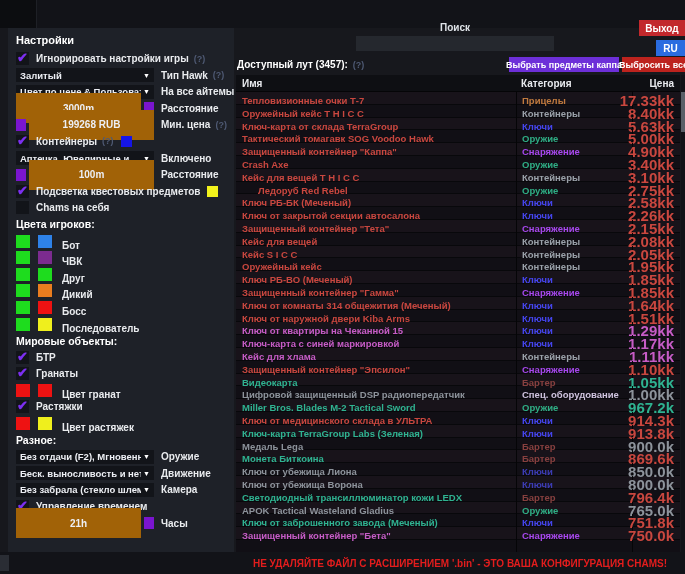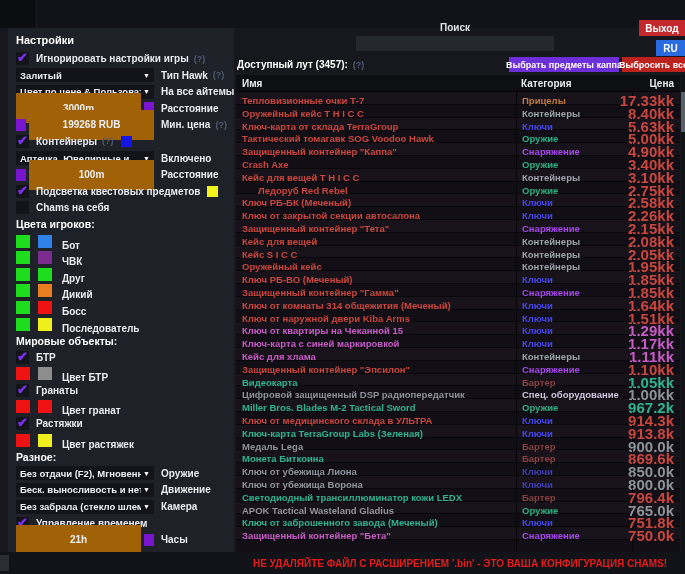--- a/index.html
+++ b/index.html
@@ -184,25 +184,20 @@
         <span class="pair-label">Последователь</span>
       </div>
       <div class="sb-row">
         <span class="sec-label">Мировые объекты:</span>
       </div>
       <div class="sb-row">
         <span class="checkbox checked"></span>
         <span class="cb-label">БТР</span>
       </div>
       <div class="sb-row">
-        <span class="pair-swatch" style="background: rgb(238, 18, 18);"></span>
-        <span class="pair-swatch" style="background: rgb(141, 141, 141);"></span>
-        <span class="pair-label">Цвет БТР</span>
-      </div>
-      <div class="sb-row">
         <span class="checkbox checked"></span>
         <span class="cb-label">Гранаты</span>
       </div>
       <div class="sb-row">
         <span class="pair-swatch" style="background: rgb(238, 18, 18);"></span>
         <span class="pair-swatch" style="background: rgb(238, 18, 18);"></span>
         <span class="pair-label">Цвет гранат</span>
       </div>
       <div class="sb-row">
         <span class="checkbox checked"></span>

